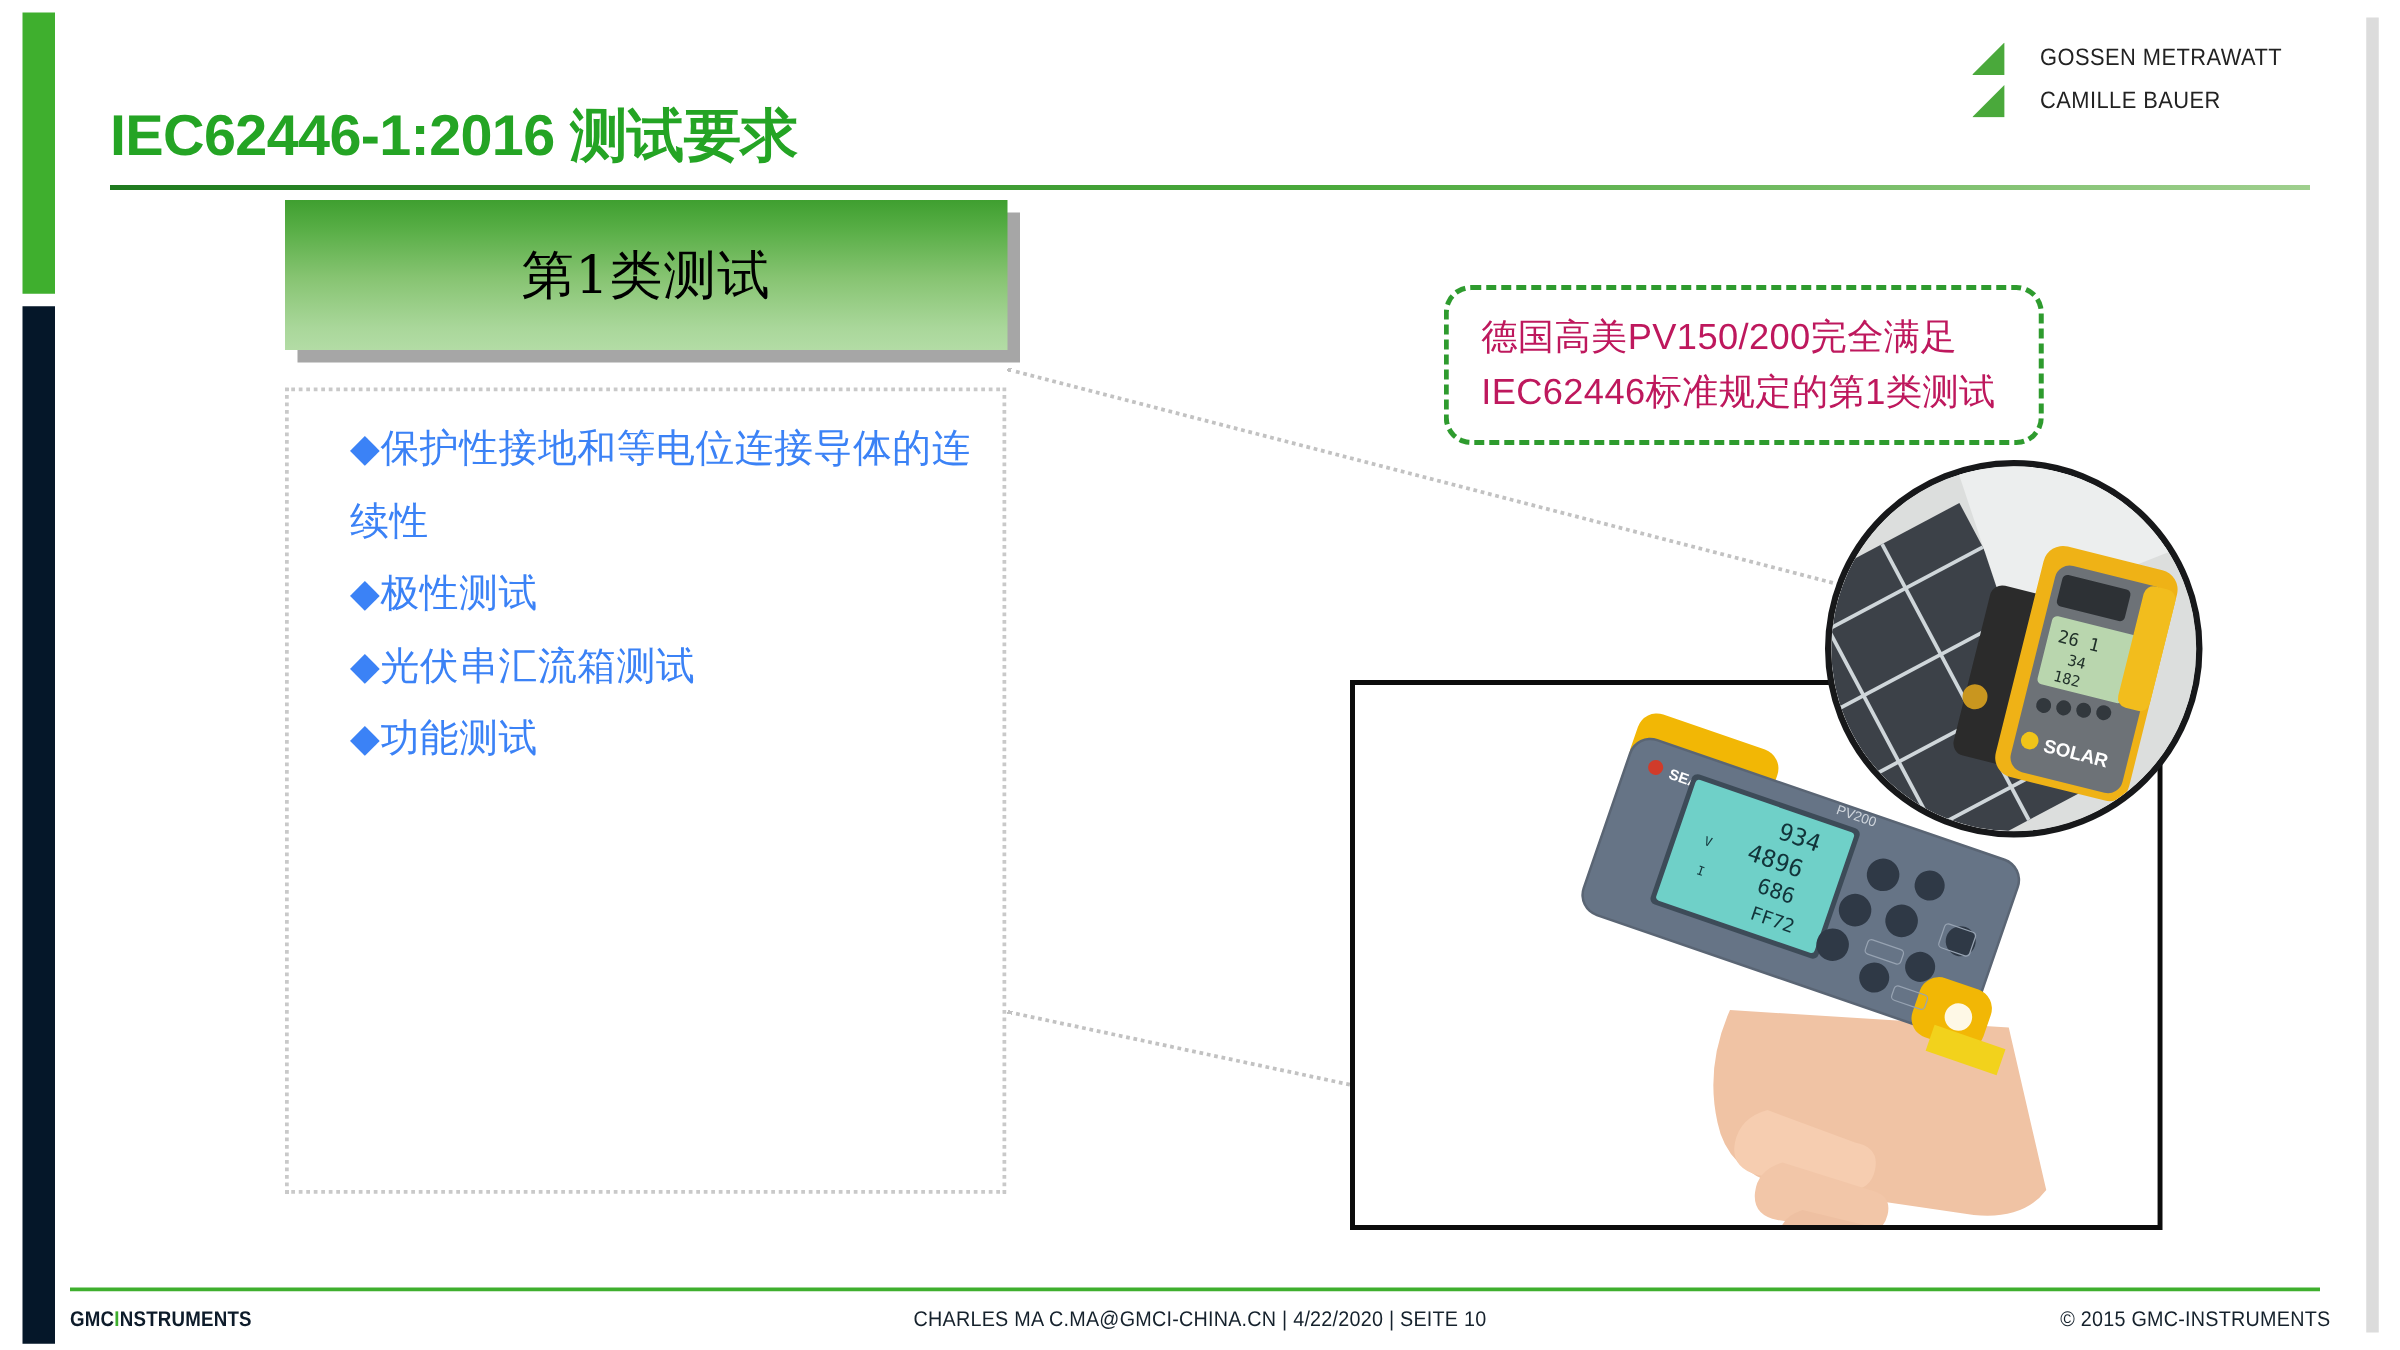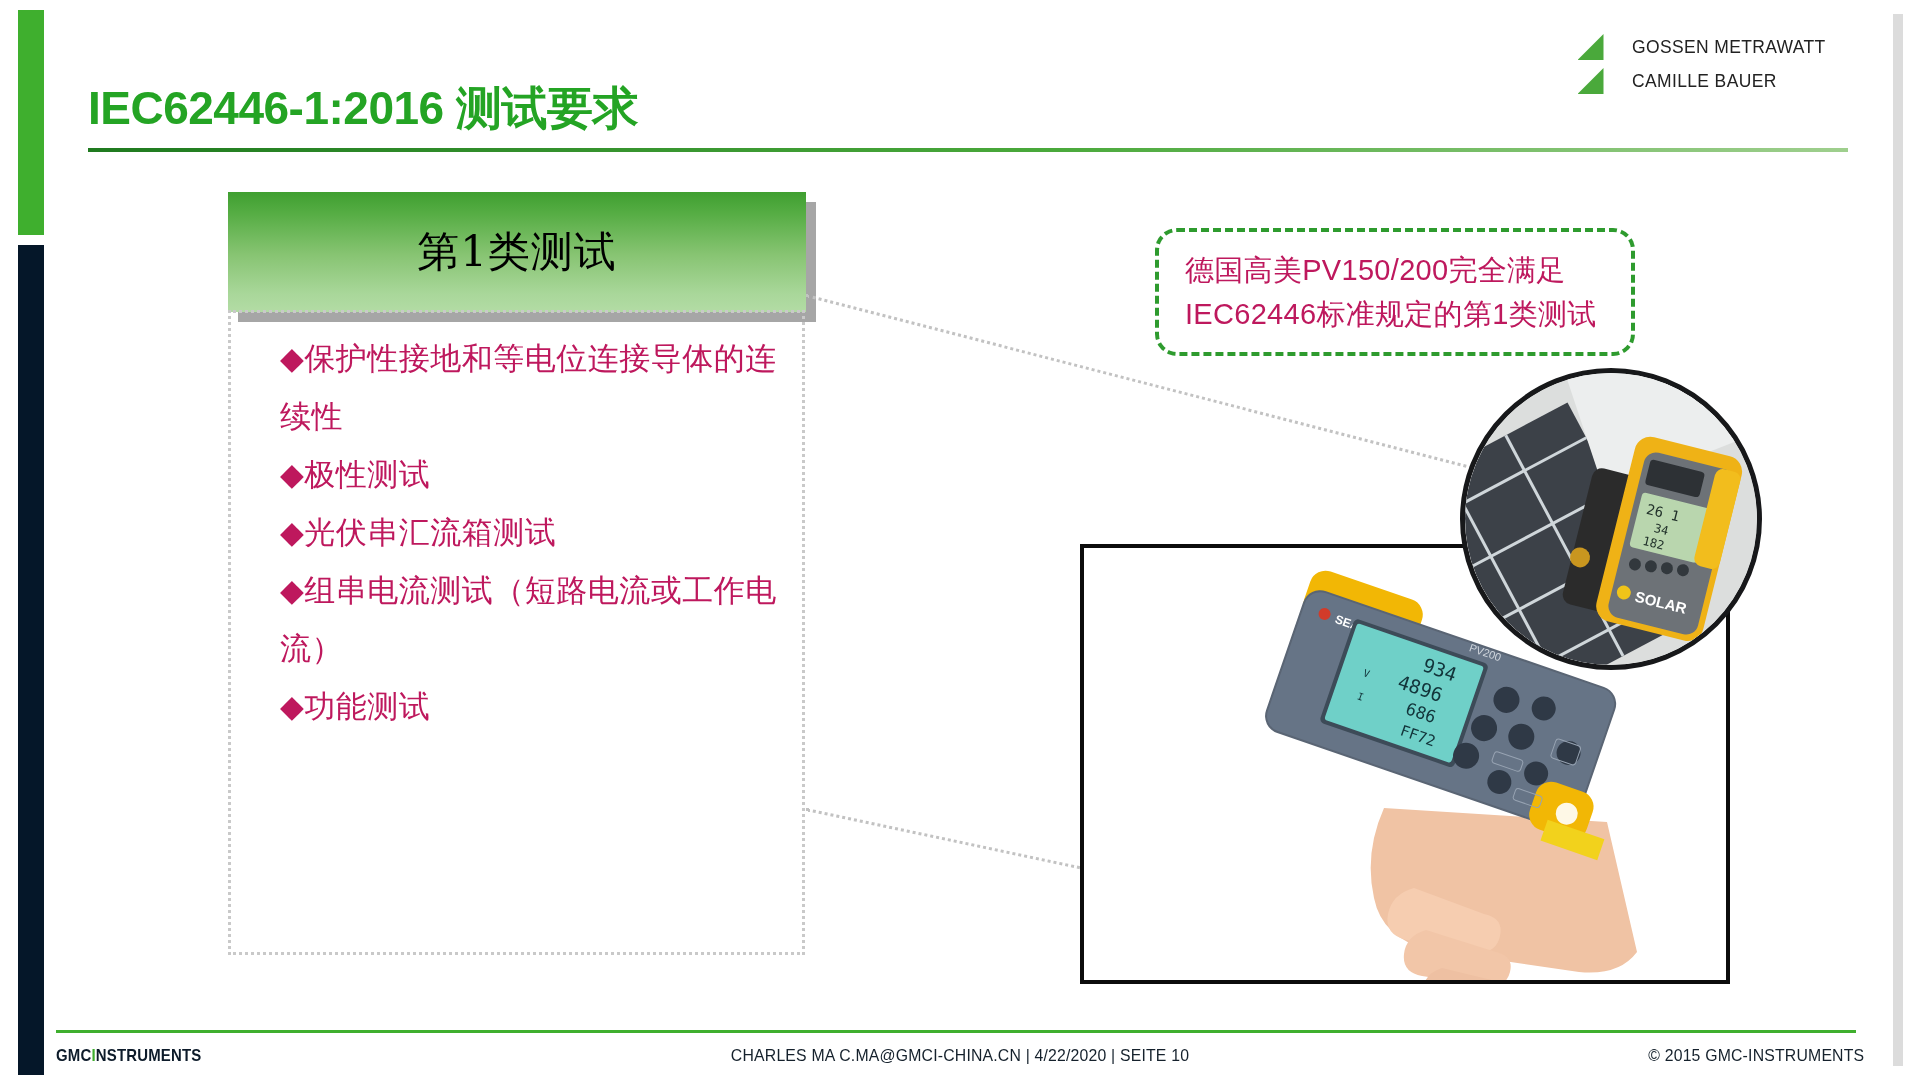--- a/index.html
+++ b/index.html
@@ -77,21 +77,21 @@
     letter-spacing: 0.4px;
     white-space: nowrap;
     font-family: "Liberation Sans Narrow", "Liberation Sans", sans-serif;
     transform: scaleX(0.92);
     transform-origin: left center;
   }
 
   
   .greenbox-wrap {
     position: absolute;
-    left: 228px; top: 192px;
+    left: 228px; top: 160px;
     width: 578px; height: 120px;
   }
   .greenbox-shadow {
     position: absolute;
     left: 10px; top: 10px;
     width: 578px; height: 120px;
     background: #a6a6a6;
   }
   .greenbox {
     position: absolute;
@@ -118,21 +118,21 @@
     box-sizing: border-box;
   }
   .bullets-inner {
     position: absolute;
     left: 280px; top: 330px;
     width: 520px;
   }
   .bullet-item {
     font-size: 31px;
     line-height: 58px;
-    color: #be185d;
+    color: #3b82f6;
     letter-spacing: 0.5px;
     white-space: normal;
   }
 
   
   .callout {
     position: absolute;
     left: 1155px; top: 228px;
     width: 480px; height: 128px;
     border: 4px dashed #2e9b2e;
@@ -251,21 +251,20 @@
     <div class="greenbox">
       <span class="greenbox-label">第1类测试</span>
     </div>
   </div>
 
   <div class="bullets-box"></div>
   <div class="bullets-inner">
     <div class="bullet-item">◆保护性接地和等电位连接导体的连续性</div>
     <div class="bullet-item">◆极性测试</div>
     <div class="bullet-item">◆光伏串汇流箱测试</div>
-    <div class="bullet-item">◆组串电流测试（短路电流或工作电流）</div>
     <div class="bullet-item">◆功能测试</div>
   </div>
 
   <div class="callout">
     <div class="callout-line">德国高美PV150/200完全满足</div>
     <div class="callout-line">IEC62446标准规定的第1类测试</div>
   </div>
 
   <div class="connector" style="left:806px; top:294px; width:700px; transform: rotate(14.5deg);"></div>
   <div class="connector" style="left:806px; top:808px; width:300px; transform: rotate(12deg);"></div>

